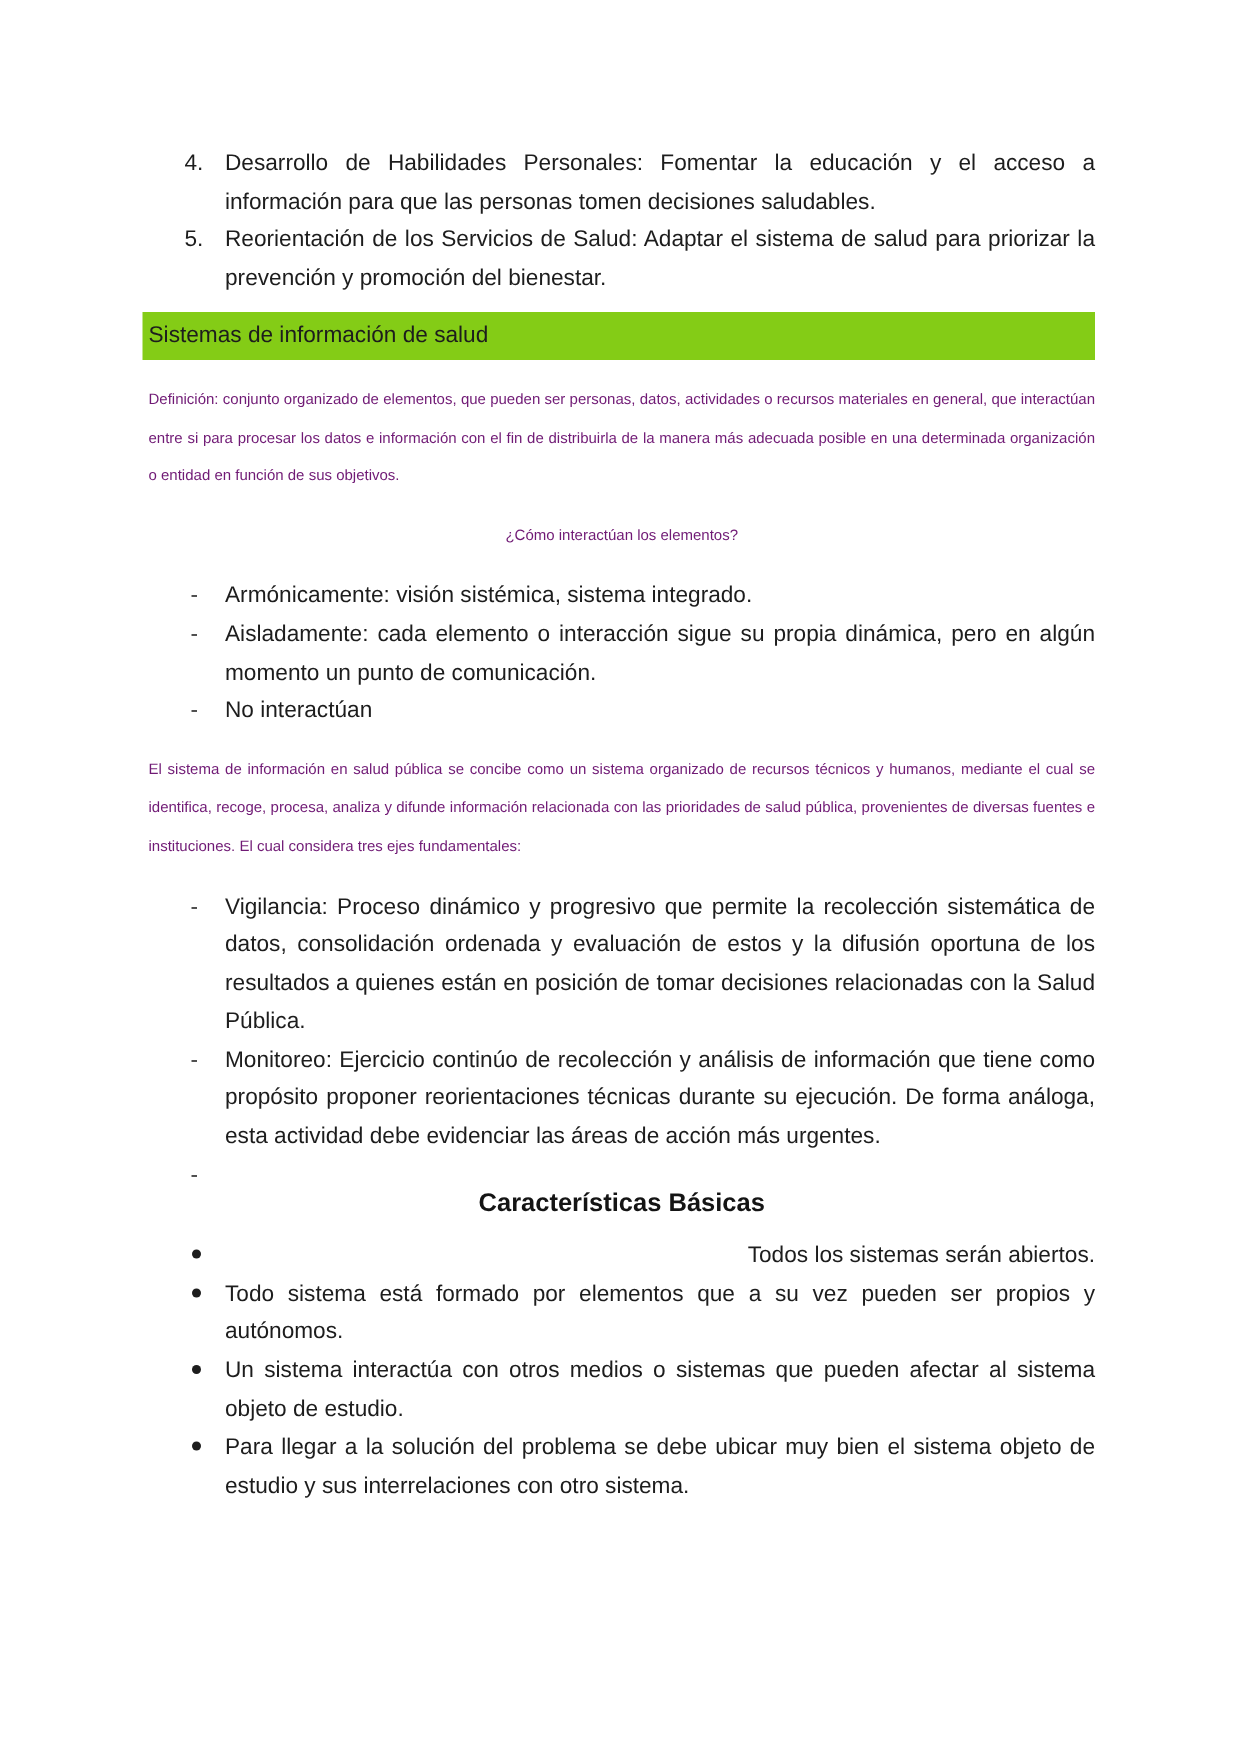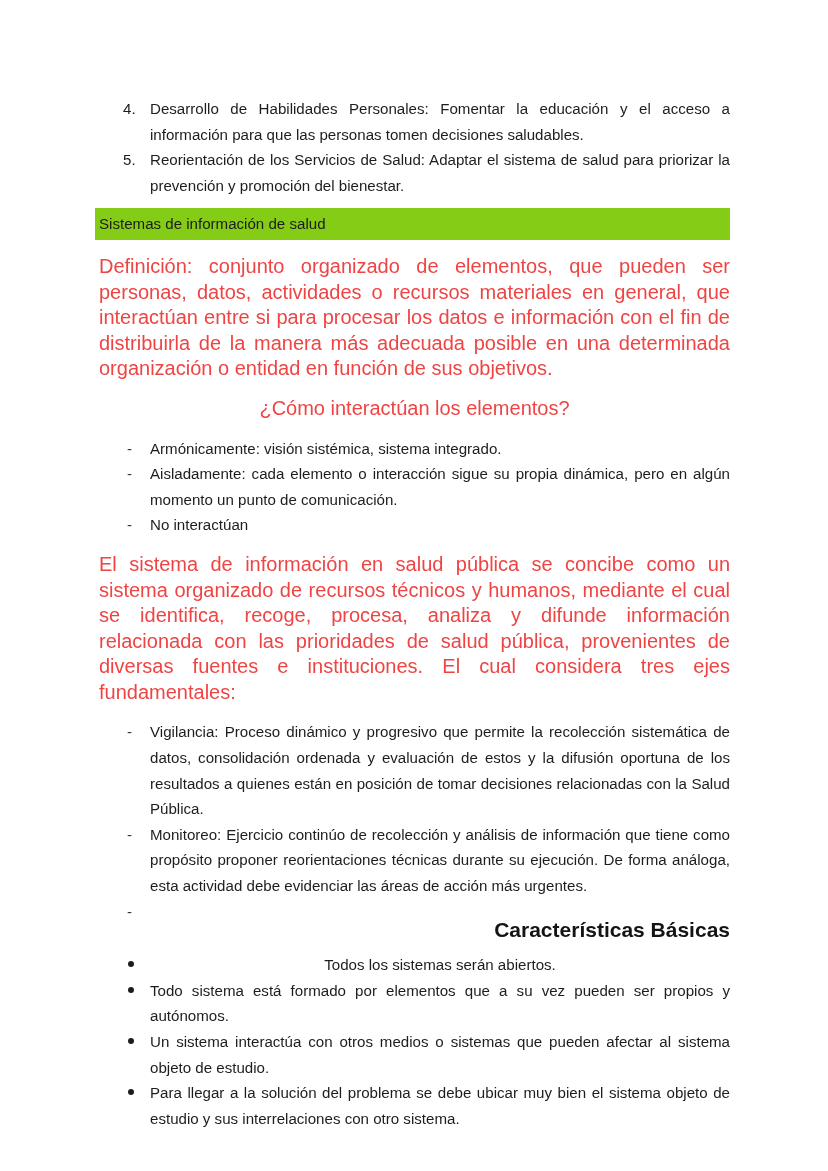--- a/index.html
+++ b/index.html
@@ -22,26 +22,26 @@
 
   .content {
     position: absolute;
     left: 99px;
     top: 96px;
     width: 631px;
   }
 
   
   .para {
-    font-size: 20px;
+    font-size: 10px;
     line-height: 25.6px;
     text-align: justify;
     text-justify: inter-word;
     margin: 0 0 4px 0;
-    color: #ef4444;
+    color: #701a75;
     hyphens: none;
   }
 
   .para.plain {
     text-align: center;
   }
 
   .gap-sm { height: 10px; }
   .gap-md { height: 14px; }
   .gap-lg { height: 18px; }
@@ -106,21 +106,21 @@
   }
   .bul-item {
     position: relative;
     padding-left: 51px;
     font-size: 15.1px;
     line-height: 25.6px;
     text-align: justify;
     text-justify: inter-word;
     color: #1d1d1d;
   }
-  .bul-item.noju { text-align: center; }
+  .bul-item.noju { text-align: right; }
   .bul-item .marker {
     position: absolute;
     left: 29px;
     top: 9px;
     width: 6px;
     height: 6px;
     border-radius: 50%;
     background: #1d1d1d;
   }
 
@@ -132,26 +132,26 @@
     padding: 3px 0 3px 4px;
     margin-left: -4px;
     width: 631px;
     box-sizing: content-box;
     color: #1d1d1d;
     text-align: left;
   }
 
   
   .b-heading {
-    font-size: 21px;
+    font-size: 17px;
     line-height: 25.6px;
     font-weight: bold;
     color: #141414;
     margin: 0;
-    text-align: right;
+    text-align: center;
   }
 </style>
 </head>
 <body>
 
 <div class="page">
   <div class="content">
 
     <ol class="ol-list">
       <li class="ol-item">

